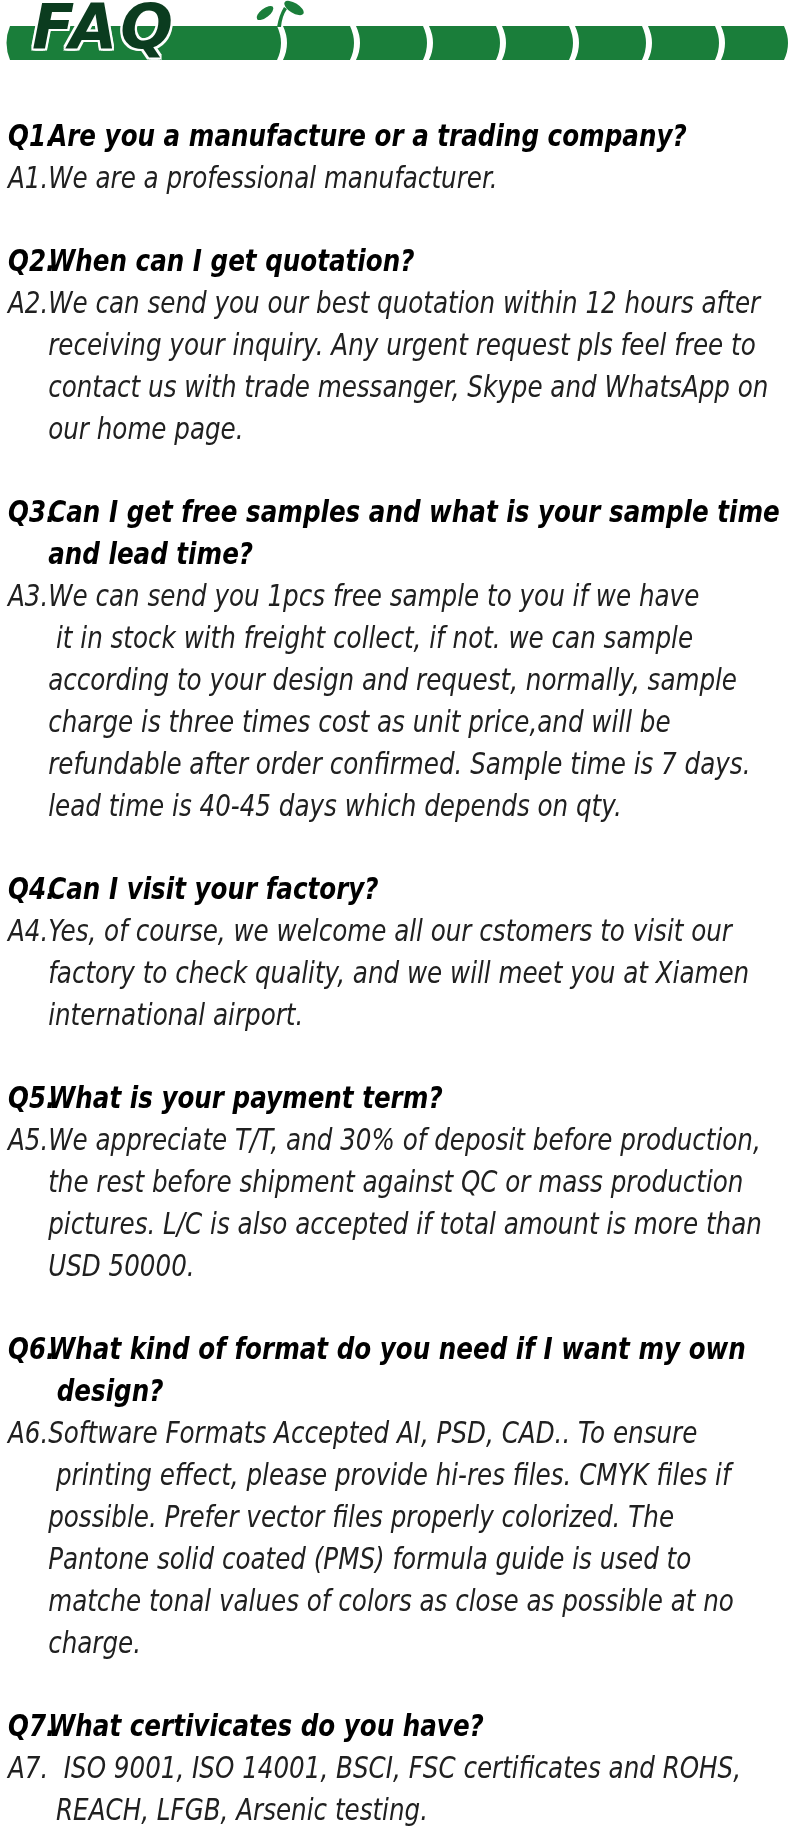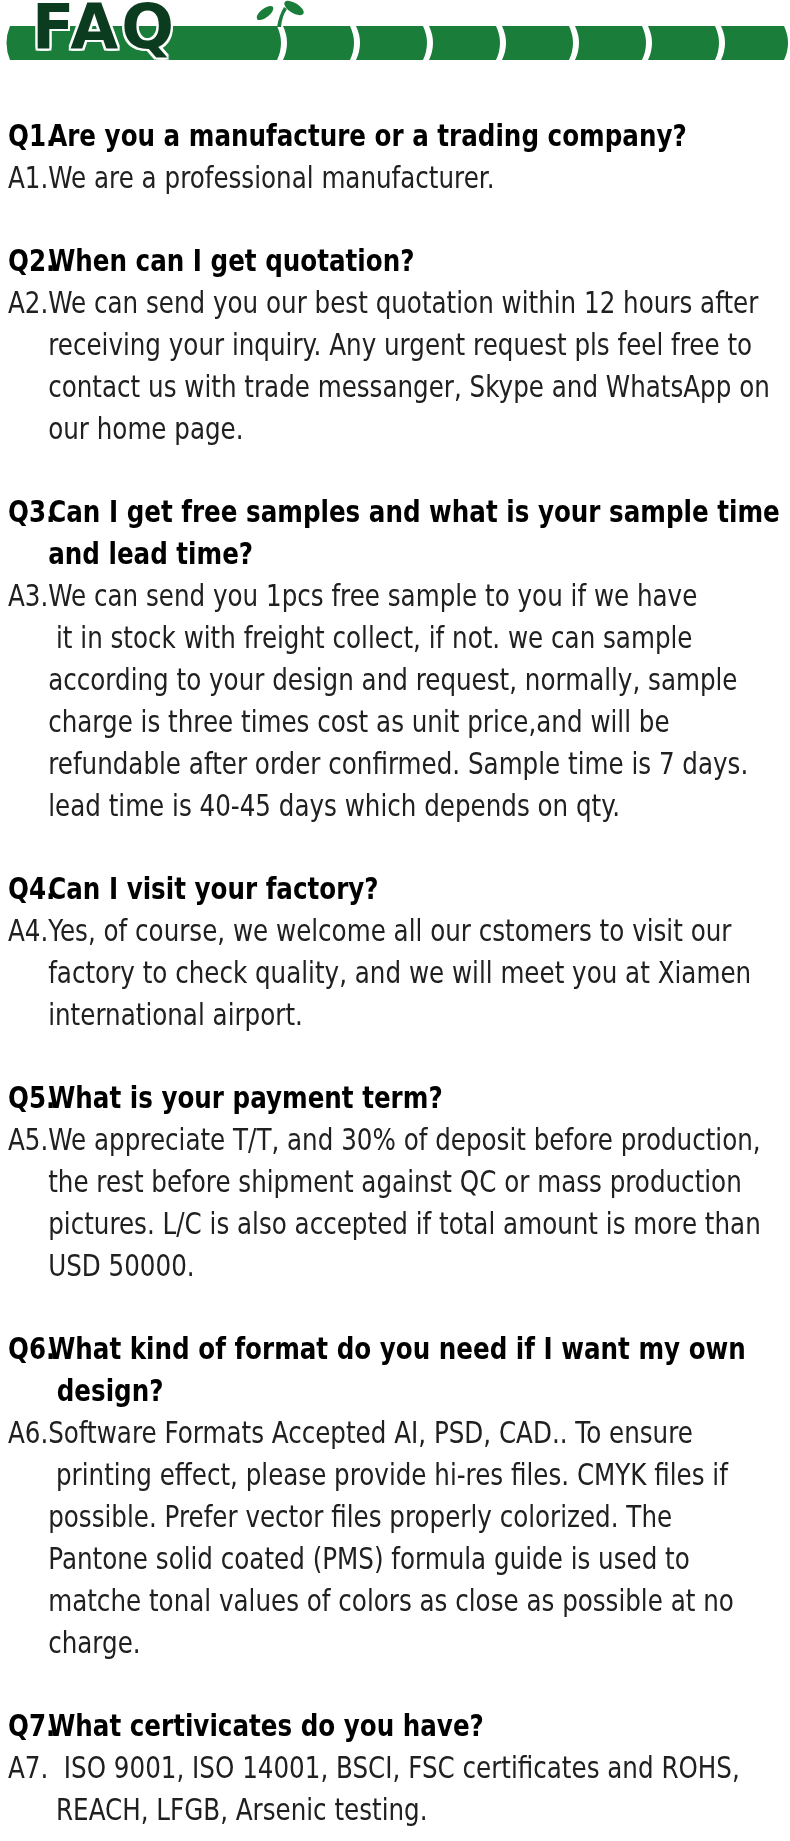--- a/index.html
+++ b/index.html
@@ -2,21 +2,21 @@
 <html><head>
 <meta charset="utf-8">
 <style>
   html, body { margin: 0; padding: 0; background: #ffffff; }
   body {
     width: 790px;
     min-height: 1841px;
     font-family: "DejaVu Sans", sans-serif;
     overflow-x: hidden;
   }
-  .page { width: 790px; }
+  .page { width: 790px; font-style: italic; }
 
   
   .banner {
     position: relative;
     height: 70px;
     margin-bottom: 45px;
   }
   .banner svg { display: block; }
   .faq-title {
     position: absolute;

